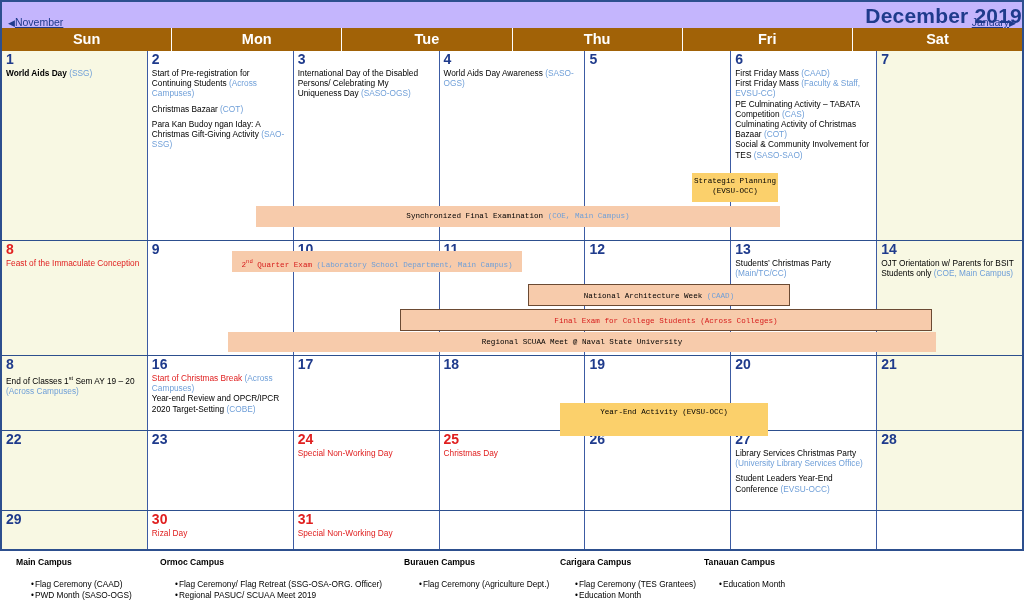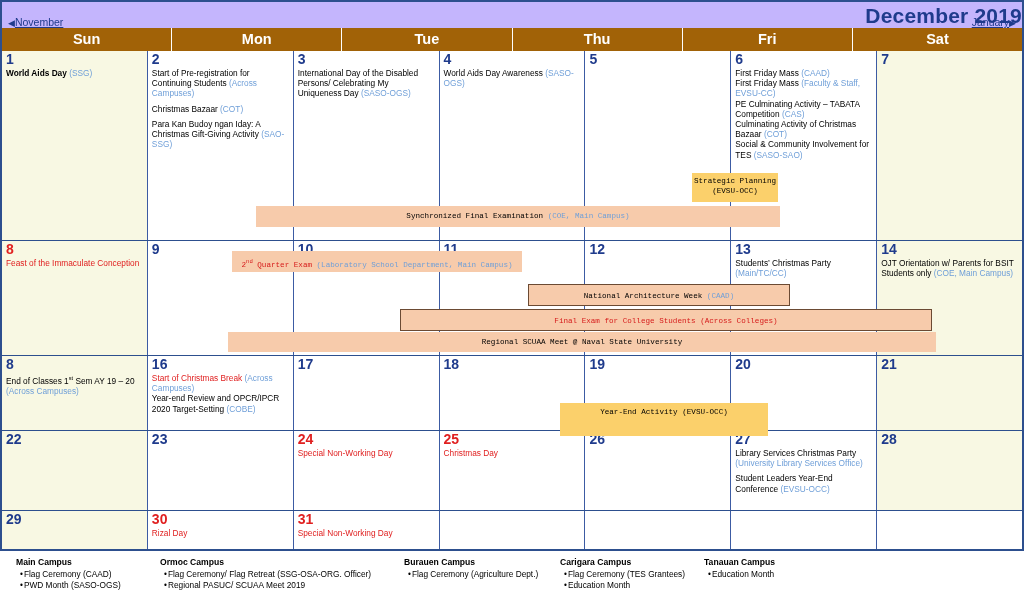--- a/index.html
+++ b/index.html
@@ -141,21 +141,21 @@
   
   .footer {
     position: relative;
     padding-top: 5px;
     display: flex;
     font-size: 8.3px;
     line-height: 11px;
   }
   .fcol { box-sizing: border-box; padding-left: 8px; }
   .fcol .ftitle { font-weight: bold; font-size: 8.6px; margin-bottom: 1px; }
-  .fcol ul { list-style: none; margin: 0; padding: 0 0 0 4px; }
+  .fcol ul { list-style: none; margin: 11px; padding: 0 0 0 4px; }
   .fcol li:before { content: "\2022"; margin-right: 1px; }
 </style>
 </head>
 <body>
 
 <div id="page">
 
   <div class="titlebar">
     <div class="nav-prev">
       <span class="nav-arrow">◀</span><span>November</span>

